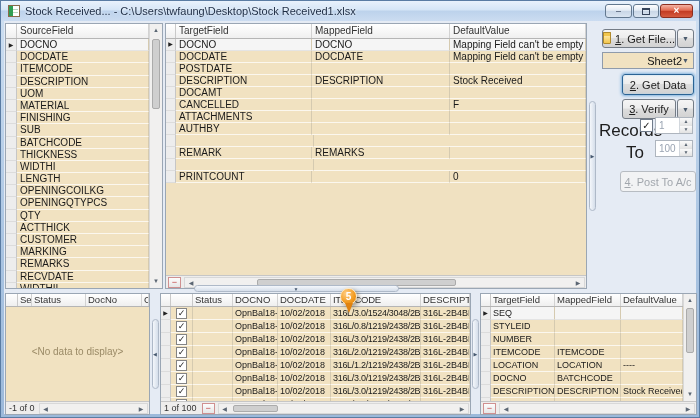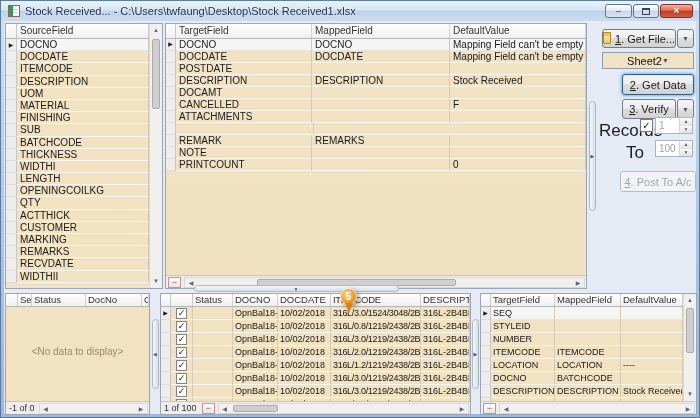--- a/index.html
+++ b/index.html
@@ -74,21 +74,21 @@
     border-radius:4px;font-size:5px;color:#46586f;display:flex;align-items:center;justify-content:center}
   .grip-h{height:7px;width:205px;background:linear-gradient(#f4f7fb,#d5deea);border:1px solid #aeb9c8;
     border-radius:4px;font-size:5px;color:#46586f;display:flex;align-items:center;justify-content:center}
   
   .btn{position:absolute;border:1px solid #747c86;border-radius:3px;font-size:11px;color:#1d1d1d;
     background:linear-gradient(#f5f5f5,#ededed 45%,#dddddd 50%,#d2d2d2);
     display:flex;align-items:center;justify-content:center;white-space:nowrap}
   .btn.focus{border-color:#2b6394;box-shadow:0 0 3px 1px #7fb2de, inset 0 0 2px #aed4f0}
   .btn.disabled{color:#a2a7ad;background:#f2f3f4;border-color:#b7bcc2}
   .combo{position:absolute;background:#f1e2c1;border:1px solid #8f9bab;font-size:11px;color:#111;
-    display:flex;align-items:center;justify-content:center;padding:0 4px}
+    display:flex;align-items:center;justify-content:flex-end;padding:0 4px}
   .drop{font-size:7px;color:#4a5a6c}
   .label{position:absolute;font-size:17px;color:#1d1d1d;white-space:nowrap}
   .checkbox{position:absolute;width:13px;height:13px;background:#fff;border:1px solid #707b8a;
     font-size:10px;line-height:11px;text-align:center;color:#222}
   .spin{position:absolute;width:38px;height:17px;background:#fff;border:1px solid #aeb5be;display:flex}
   .spin .val{flex:1;font-size:10px;color:#9aa4b2;padding:2px 3px;overflow:hidden}
   .spin .arrs{width:13px;border-left:1px solid #d2d7dd;display:flex;flex-direction:column}
   .spin .arrs div{flex:1;font-size:5px;line-height:7px;text-align:center;color:#5b6673;
     background:linear-gradient(#fafafa,#e2e2e2)}
   .folder{width:14px;height:10px;background:linear-gradient(#ffeaa8,#f2c64c);border:1px solid #b08a2c;
@@ -173,20 +173,24 @@
         <div class="row srow">
           <div class="ind"></div>
           <div class="cell">LENGTH</div>
         </div>
         <div class="row srow">
           <div class="ind"></div>
           <div class="cell">OPENINGCOILKG</div>
         </div>
         <div class="row srow">
           <div class="ind"></div>
+          <div class="cell">OPENINGQTYPCS</div>
+        </div>
+        <div class="row srow">
+          <div class="ind"></div>
           <div class="cell">QTY</div>
         </div>
         <div class="row srow">
           <div class="ind"></div>
           <div class="cell">ACTTHICK</div>
         </div>
         <div class="row srow">
           <div class="ind"></div>
           <div class="cell">CUSTOMER</div>
         </div>
@@ -259,32 +263,37 @@
           <div class="cell mc2">F</div>
         </div>
         <div class="row mrow">
           <div class="ind"></div>
           <div class="cell mc0">ATTACHMENTS</div>
           <div class="cell mc1"></div>
           <div class="cell mc2"></div>
         </div>
         <div class="row mrow">
           <div class="ind"></div>
+          <div class="cell mc0">AUTHBY</div>
+          <div class="cell mc1"></div>
+          <div class="cell mc2"></div>
+        </div>
+        <div class="row mrow">
+          <div class="ind"></div>
           <div class="cell mc1"></div>
           <div class="cell mc2"></div>
         </div>
         <div class="row mrow">
           <div class="ind"></div>
           <div class="cell mc0">REMARK</div>
           <div class="cell mc1">REMARKS</div>
           <div class="cell mc2"></div>
         </div>
         <div class="row mrow">
           <div class="ind"></div>
-          <div class="cell mc0">NOTE</div>
           <div class="cell mc1"></div>
           <div class="cell mc2"></div>
         </div>
         <div class="row mrow">
           <div class="ind"></div>
           <div class="cell mc0">PRINTCOUNT</div>
           <div class="cell mc1"></div>
           <div class="cell mc2">0</div>
         </div>
       </div>

